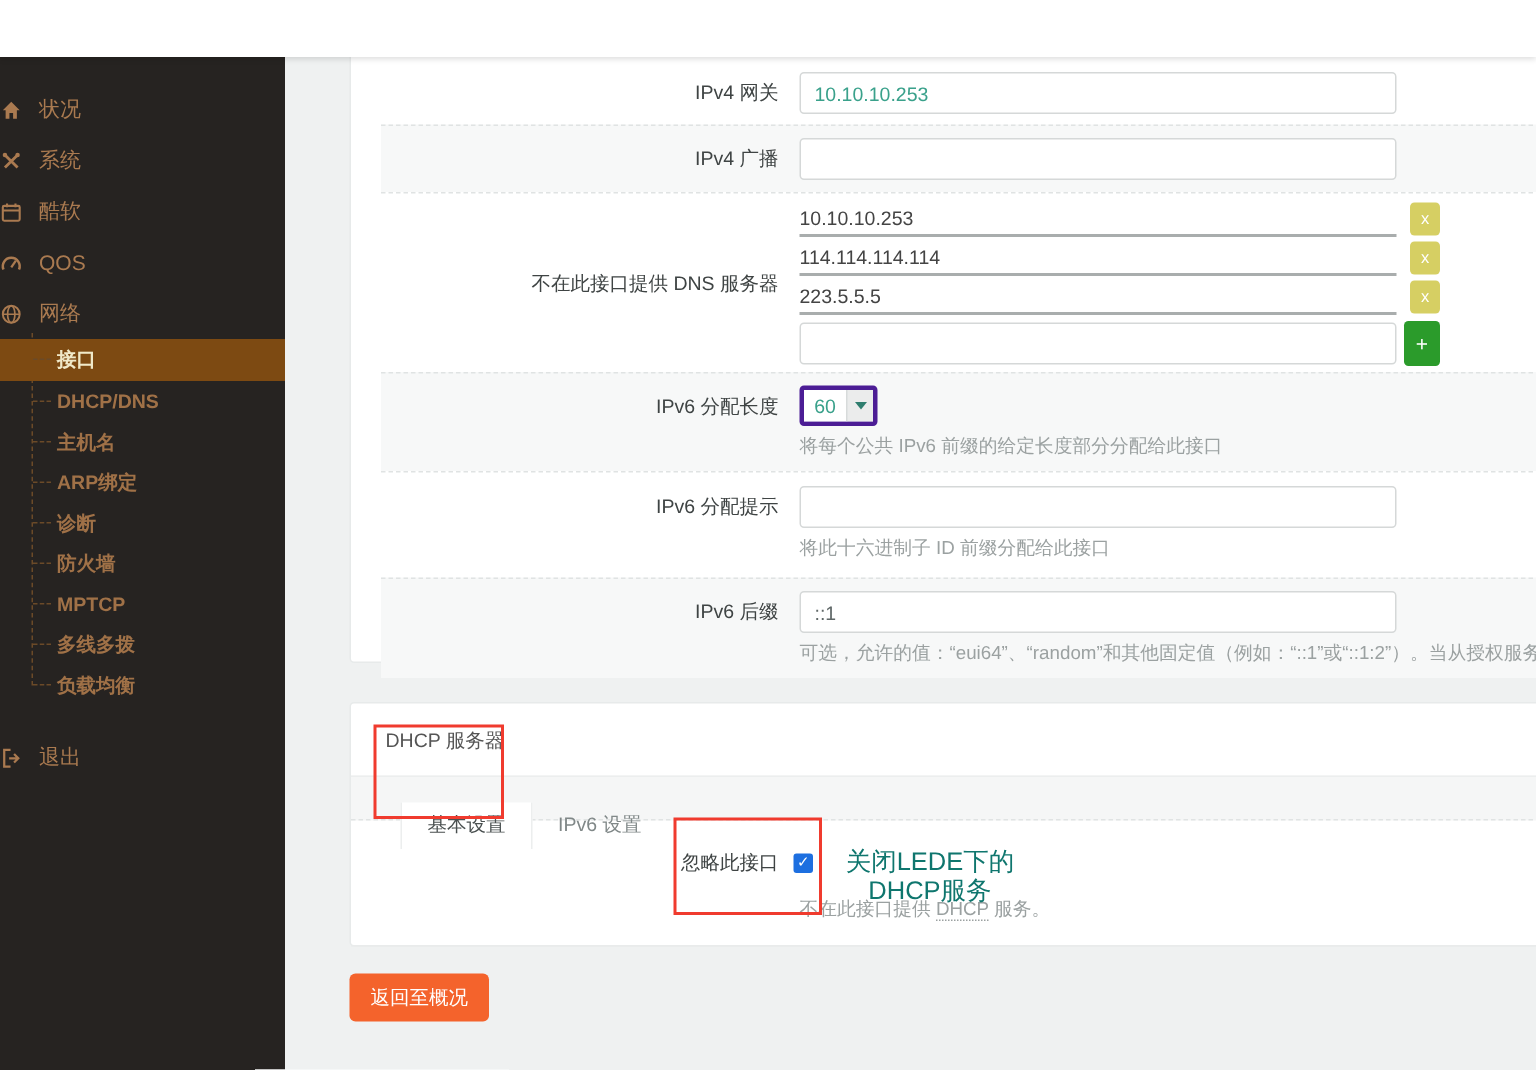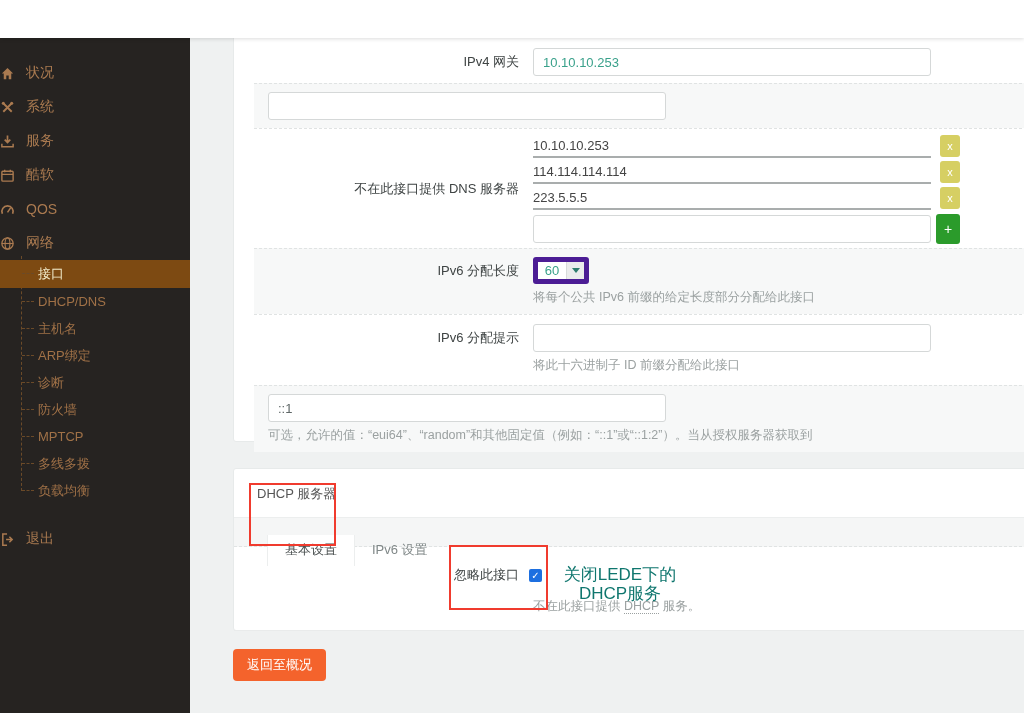--- a/index.html
+++ b/index.html
@@ -21,21 +21,21 @@
   .sidebar { position:absolute; top:38px; left:0; width:190px; bottom:0; background:#262321; z-index:20; }
   .nav { padding-top:18px; }
   .nav-item { height:34px; display:flex; align-items:center; 
               color:#aa7a50; font-size:14px; cursor:pointer; }
   .nav-item .ic { width:15px; height:15px; margin-right:11px; display:inline-flex; }
   .nav-item svg { width:15px; height:15px; }
   .submenu { position:relative; }
   .submenu::before { content:""; position:absolute; left:21px; top:-4px; bottom:13px;
                      border-left:1px dashed #6b4a28; }
   .sub-item { position:relative; height:27px; line-height:27px; padding-left:38px;
-              color:#a07147; font-size:13px; cursor:pointer; }
+              color:#a07147; font-size:13px; cursor:pointer;font-weight:bold; }
   .sub-item::before { content:""; position:absolute; left:22px; top:13px; width:12px;
                       border-top:1px dashed #6b4a28; }
   .sub-item.active { background:#7d4a12; color:#f0e9c8; height:28px; line-height:28px; }
   .logout-item { margin-top:18px; }
 
   
   .content { position:absolute; left:190px; top:38px; right:0; bottom:0; background:#eff1f1; }
   .panel { position:absolute; background:#fff; border:1px solid #e7eaea; border-radius:3px; }
   .panel1 { left:43px; top:-8px; width:920px; height:412px; padding:10px 20px 6px; }
   .panel2 { left:43px; top:430px; width:920px; height:163px; padding:16px 20px 0; }
@@ -57,21 +57,21 @@
   .dnsline input { width:398px; height:24px; border:none; border-bottom:2px solid #a9adad;
                    font-size:13px; color:#444; outline:none; background:transparent;
                    font-family:"Liberation Sans","DejaVu Sans",sans-serif; }
   .xbtn { width:20px; height:22px; margin-left:9px; background:#d6cf63; border:none;
           border-radius:3px; color:#fff; font-size:11px; line-height:20px; cursor:pointer; }
   .addline { display:flex; align-items:center; margin-top:3px; }
   .addbtn { width:24px; height:30px; margin-left:5px; background:#2b9b2b; border:none;
             border-radius:3px; color:#fff; font-size:14px; cursor:pointer; }
   .desc { font-size:12.5px; color:#9ba1a1; margin-top:5px; line-height:17px; white-space:nowrap; }
 
-  .select { display:inline-flex; height:27px; border:5px solid #4c1d95; border-radius:3px;
+  .select { display:inline-flex; height:27px; border:3px solid #4c1d95; border-radius:3px;
             overflow:hidden; cursor:pointer;text-align:right; }
   .select .val { width:28px; background:#fff; color:#3aa18b; display:flex; align-items:center;
                  justify-content:center; font-size:13px; }
   .select .caretbox { width:18px; background:#ebecec; border-left:1px solid #d8dbdb;
                       display:flex; align-items:center; justify-content:center; }
   .caret { width:0; height:0; border-left:4px solid transparent; border-right:4px solid transparent;
            border-top:5px solid #2e7d6e; }
 
   
   .dhcp-title { font-size:13px; color:#555; margin:0 0 14px 3px; }
@@ -123,29 +123,20 @@
             <path d="M3.5 3.5 L12.5 12.5 M12.5 3.5 L3.5 12.5" stroke="currentColor" stroke-width="2" fill="none"></path>
             <circle cx="3.5" cy="3.5" r="1.6" fill="currentColor"></circle>
             <circle cx="12.5" cy="3.5" r="1.6" fill="currentColor"></circle>
           </svg>
       </span>
         <span>系统</span>
     </div>
     <div class="nav-item">
       <span class="ic">
         <svg viewBox="0 0 16 16">
-            <path d="M8 1.5 V8.5 M5 6 L8 9 L11 6" stroke="currentColor" stroke-width="1.8" fill="none"></path>
-            <path d="M2 10.5 V13.5 H14 V10.5" stroke="currentColor" stroke-width="1.6" fill="none"></path>
-          </svg>
-      </span>
-        <span>服务</span>
-    </div>
-    <div class="nav-item">
-      <span class="ic">
-        <svg viewBox="0 0 16 16">
             <rect x="2" y="3.5" width="12" height="10.5" rx="1" fill="none" stroke="currentColor" stroke-width="1.5"></rect>
             <path d="M2 6.8 H14 M5 1.8 V4.5 M11 1.8 V4.5" stroke="currentColor" stroke-width="1.5" fill="none"></path>
           </svg>
       </span>
         <span>酷软</span>
     </div>
     <div class="nav-item">
       <span class="ic">
         <svg viewBox="0 0 16 16">
             <path d="M2.5 12.5 A6 6 0 1 1 13.5 12.5" fill="none" stroke="currentColor" stroke-width="1.8"></path>
@@ -194,20 +185,21 @@
   <div class="panel panel1">
 
     <div class="frow r1">
       <div class="flabel">IPv4 网关</div>
       <div class="ffield">
         <input class="box green" type="text" value="10.10.10.253" style="">
       </div>
     </div>
 
     <div class="frow alt r2">
+      <div class="flabel">IPv4 广播</div>
       <div class="ffield">
         <input class="box" type="text" value="" style="">
       </div>
     </div>
 
     <div class="frow r3">
       <div class="flabel">不在此接口提供 DNS 服务器</div>
       <div class="ffield">
         <div class="dnsline">
           <input type="text" value="10.10.10.253" style="">
@@ -243,20 +235,21 @@
 
     <div class="frow r5">
       <div class="flabel">IPv6 分配提示</div>
       <div class="ffield">
         <input class="box" type="text" value="" style="">
         <div class="desc">将此十六进制子 ID 前缀分配给此接口</div>
       </div>
     </div>
 
     <div class="frow alt r6">
+      <div class="flabel">IPv6 后缀</div>
       <div class="ffield">
         <input class="box gray" type="text" value="::1" style="">
         <div class="desc">可选，允许的值：“eui64”、“random”和其他固定值（例如：“::1”或“::1:2”）。当从授权服务器获取到</div>
       </div>
     </div>
   </div>
 
   <div class="panel panel2">
     <div class="dhcp-title">DHCP 服务器</div>
     <div class="tabbar">

